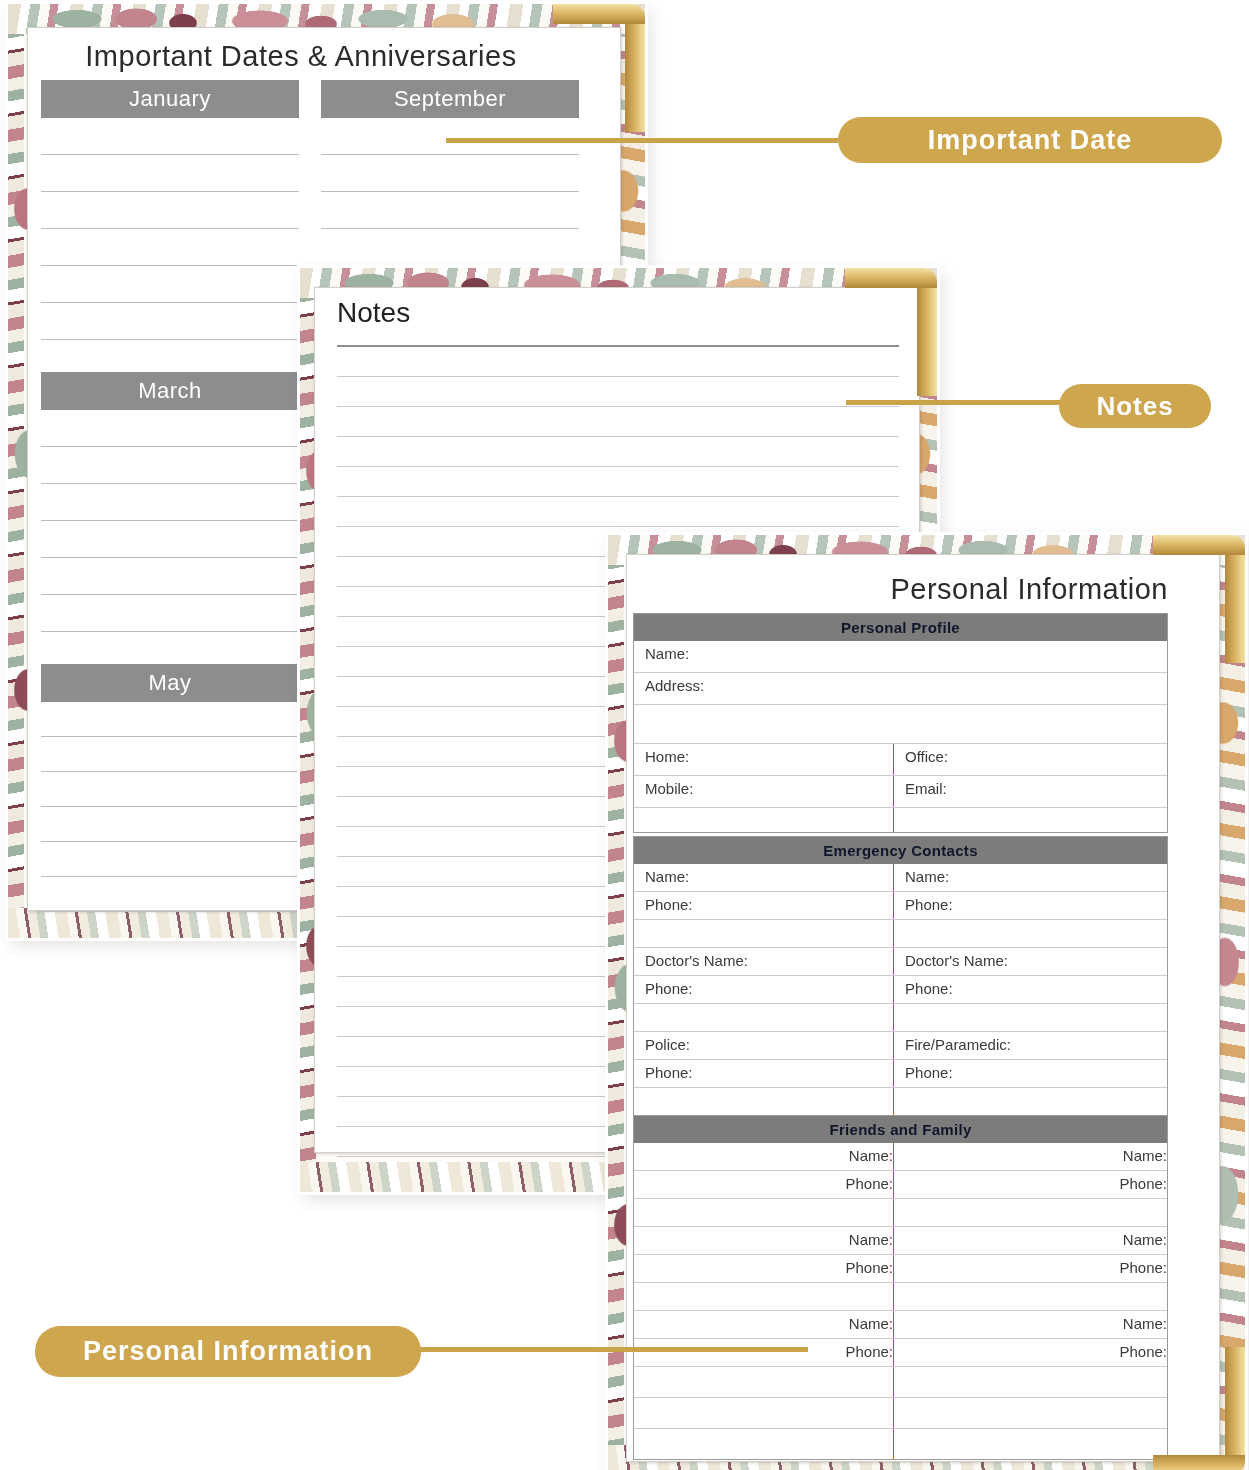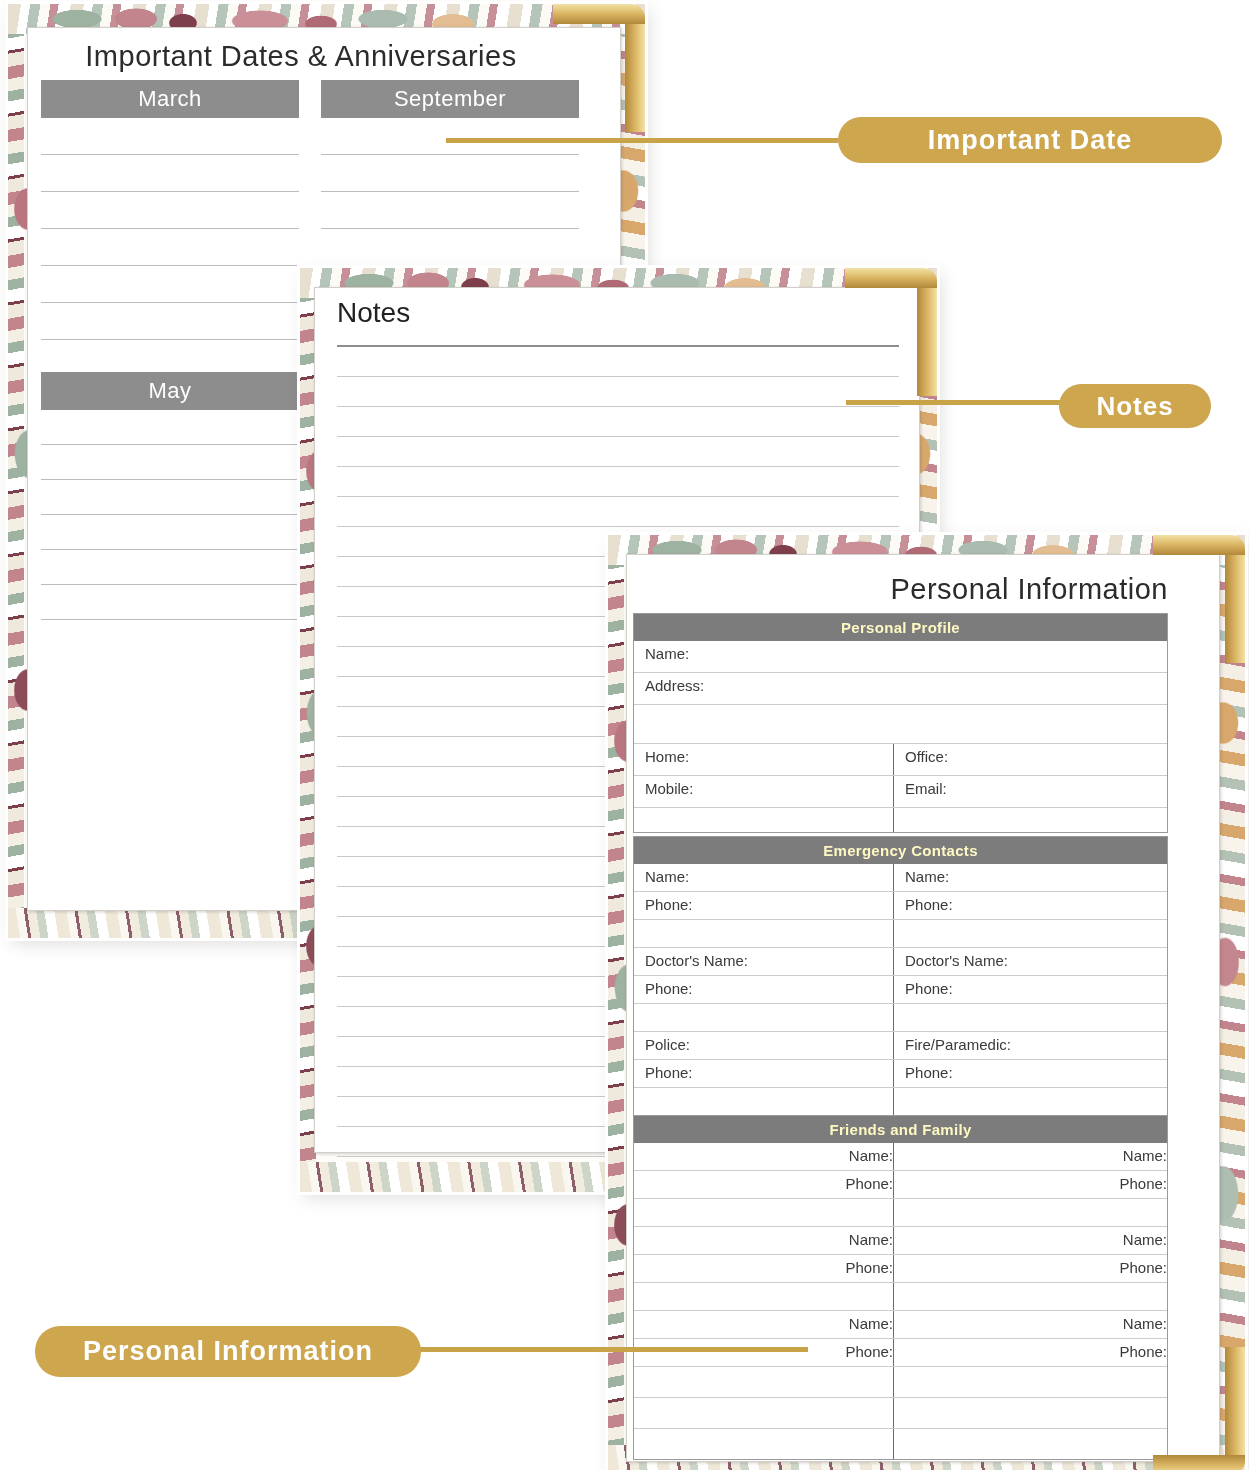--- a/index.html
+++ b/index.html
@@ -101,21 +101,21 @@
   
   .p3-title{
     position:absolute;right:51px;top:18px;margin:0;
     font-size:29px;font-weight:400;color:#2b2b2b;letter-spacing:.5px;
   }
   .ptable{position:absolute;left:6px;top:58px;width:535px;}
   .psec{border:1px solid #9a9a9a;background:#ffffff;}
   .psec + .psec{margin-top:3px;}
   .sec2{margin-top:0 !important;border-top:none;text-align:right;}
   .pbar{
-    height:27px;background:#7c7c7c;color:#fef9c3;
+    height:27px;background:#7c7c7c;color:#0f172a;
     display:flex;align-items:center;justify-content:center;
     font-size:15px;font-weight:700;letter-spacing:.3px;
   }
   .prow{display:flex;border-bottom:1px solid #cccccc;}
   .psec .prow:last-child{border-bottom:none;}
   .cell{
     flex:0 0 48.6%;box-sizing:border-box;padding:4px 0 0 11px;
     font-size:15px;color:#3a3a3a;overflow:hidden;white-space:nowrap;
   }
   .cell + .cell{flex:1 1 auto;border-left:1px solid #a16207;}
@@ -142,20 +142,31 @@
   .pill-personal{left:35px;top:1326px;width:386px;height:51px;border-radius:25px;font-size:27px;}
 </style>
 </head>
 <body>
 
 <section class="page page1">
   <div class="gold-corner tr"></div>
   <div class="sheet s1">
     <h1 class="pg1-title">Important Dates &amp; Anniversaries</h1>
     <div class="col colL">
+        <div class="msec msec-january">
+          <div class="mbar">January</div>
+          <div class="mlines">
+            <div class="mline"></div>
+            <div class="mline"></div>
+            <div class="mline"></div>
+            <div class="mline"></div>
+            <div class="mline"></div>
+            <div class="mline"></div>
+          </div>
+        </div>
         <div class="msec msec-march">
           <div class="mbar">March</div>
           <div class="mlines">
             <div class="mline"></div>
             <div class="mline"></div>
             <div class="mline"></div>
             <div class="mline"></div>
             <div class="mline"></div>
             <div class="mline"></div>
           </div>

